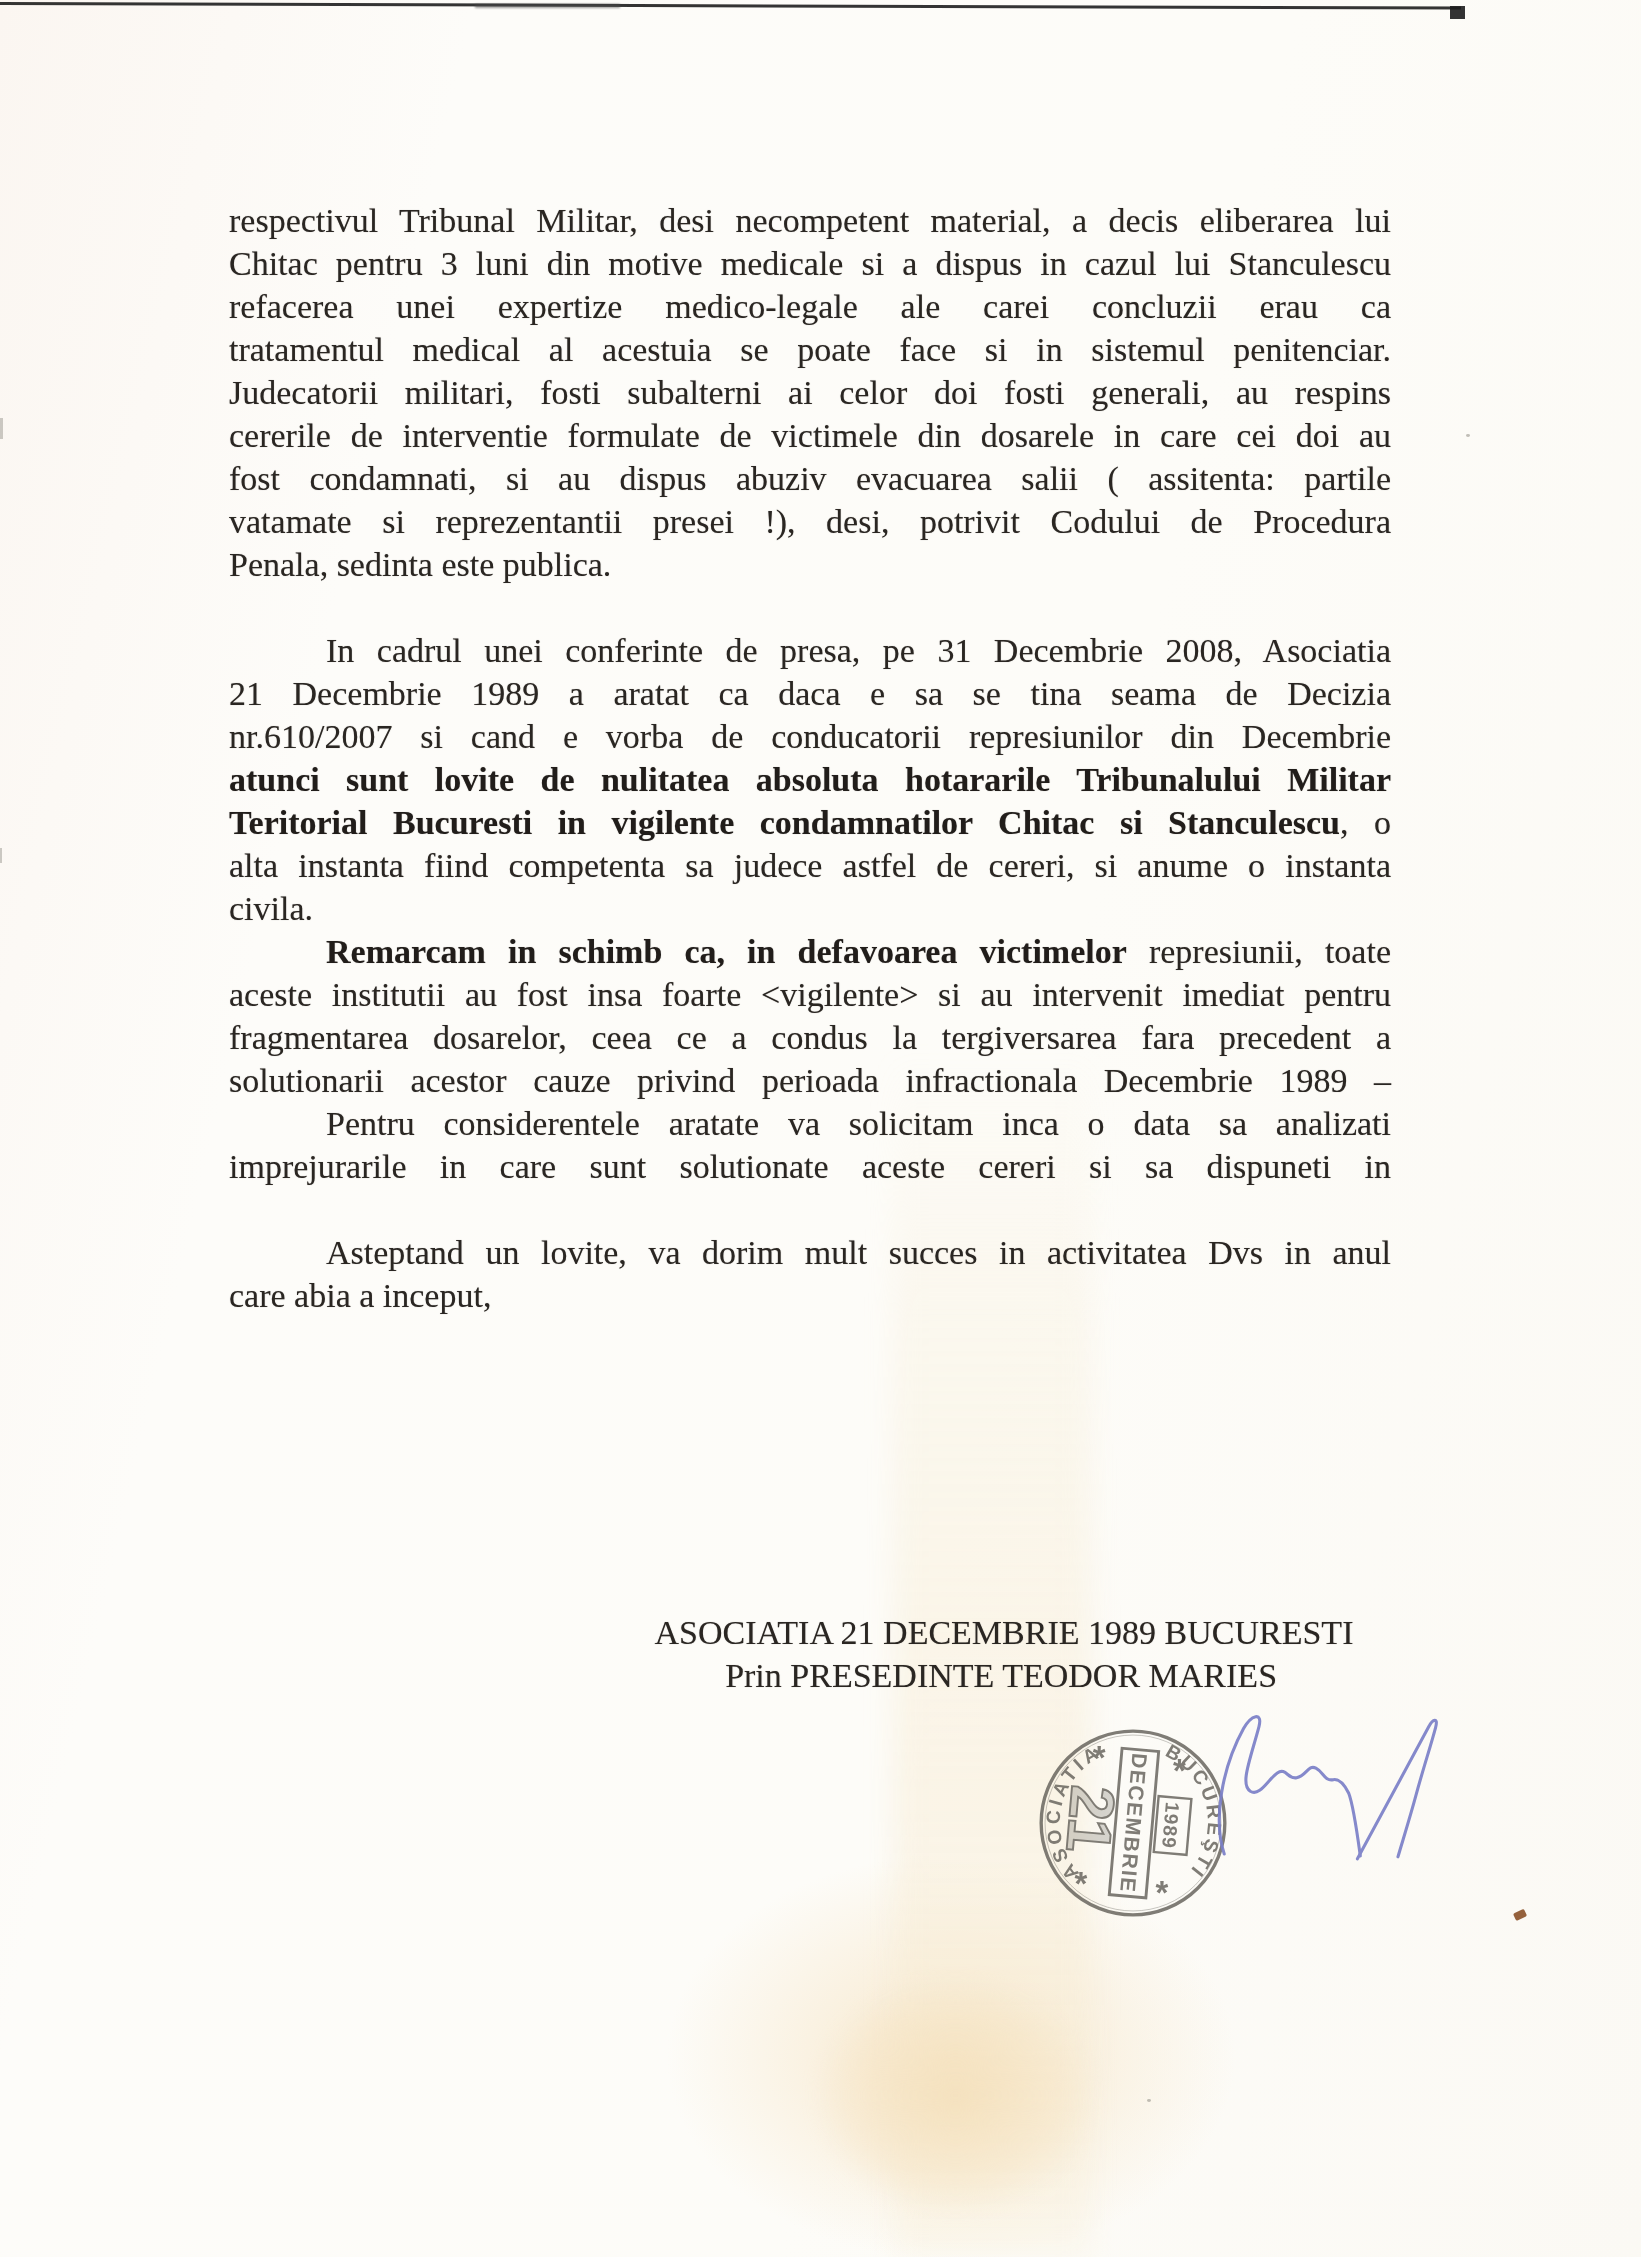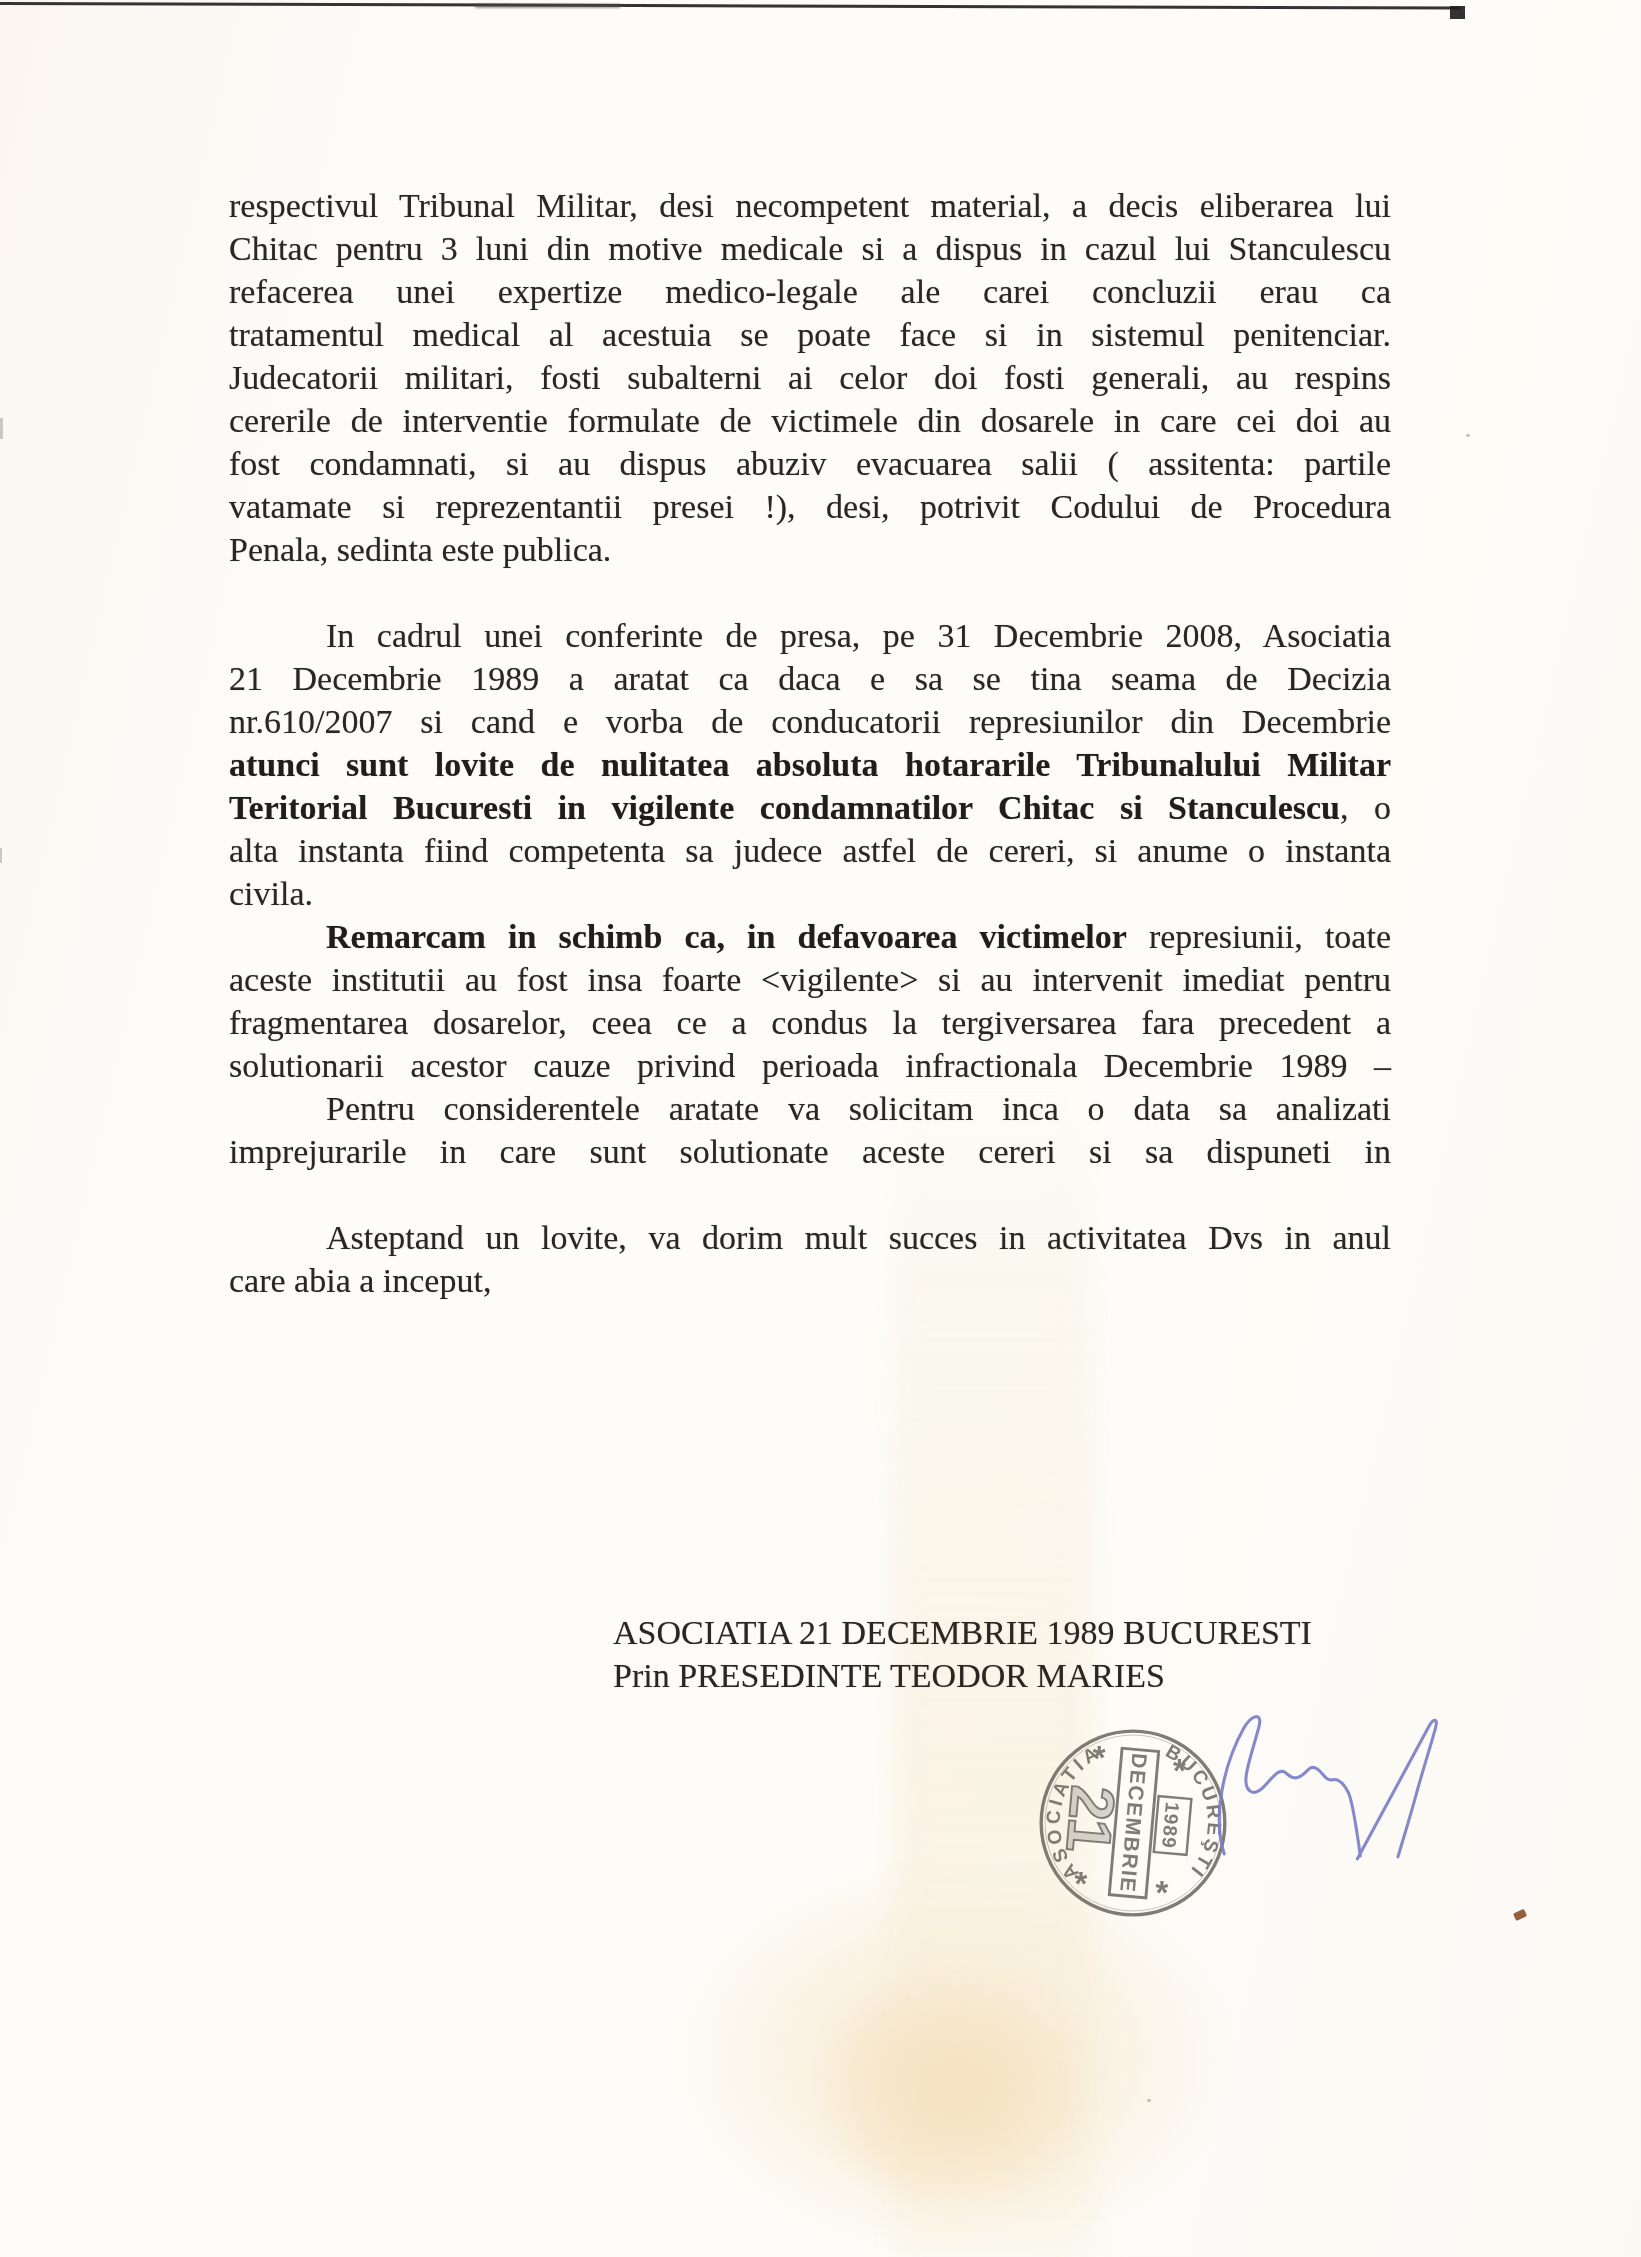--- a/index.html
+++ b/index.html
@@ -21,33 +21,33 @@
   .streak{position:absolute;left:893px;top:1052px;width:198px;height:1205px;
     background:linear-gradient(to bottom, rgba(247,236,212,0) 0%, rgba(247,236,212,.28) 22%, rgba(246,233,206,.42) 62%, rgba(248,238,214,.30) 100%);
     filter:blur(13.5px);}
   .stain{position:absolute;left:772px;top:1941px;width:367px;height:309px;border-radius:50%;
     background:radial-gradient(closest-side, rgba(244,224,188,.9), rgba(246,228,196,.45) 55%, rgba(246,228,196,0) 78%);
     filter:blur(7.7px);}
   .speck-brown{position:absolute;left:1514px;top:1911px;width:11.6px;height:7.7px;border-radius:1.9px;transform:rotate(-25deg);opacity:.9;}
   .speck-dot{position:absolute;width:3.9px;height:2.9px;border-radius:50%;background:#8f8c84;opacity:.55;}
   
   .doc{
-    position:absolute;left:229px;top:184px;width:1162px;
+    position:absolute;left:229px;top:199px;width:1162px;
     font-size:34px;line-height:43px;color:#2a2622;
     text-shadow:0 0 1px rgba(42,38,34,.38);
   }
   .line{white-space:normal;}
   .line.j{text-align:justify;text-align-last:justify;}
   .line.ind{padding-left:97px;}
   .line.blank{height:43px;}
   .line .b{font-weight:bold;color:#211d1a;}
   
   .sigblock{
     position:absolute;left:613px;top:1611px;width:782px;
-    font-size:34px;line-height:43px;color:#2a2622;text-align:left;
+    font-size:34px;line-height:43px;color:#2a2622;text-align:center;
     text-shadow:0 0 1px rgba(42,38,34,.38);
   }
   .sigblock .l2{padding-right:5.8px;}
   
   .stamp{position:absolute;left:1017px;top:1707px;width:232px;height:232px;opacity:.86;filter:blur(0.3px);}
   .stamp text{font-family:"Liberation Sans", sans-serif;}
   .handsig{position:absolute;left:1197px;top:1688px;width:261px;height:193px;opacity:.92;}
 </style>
 </head>
 <body>

